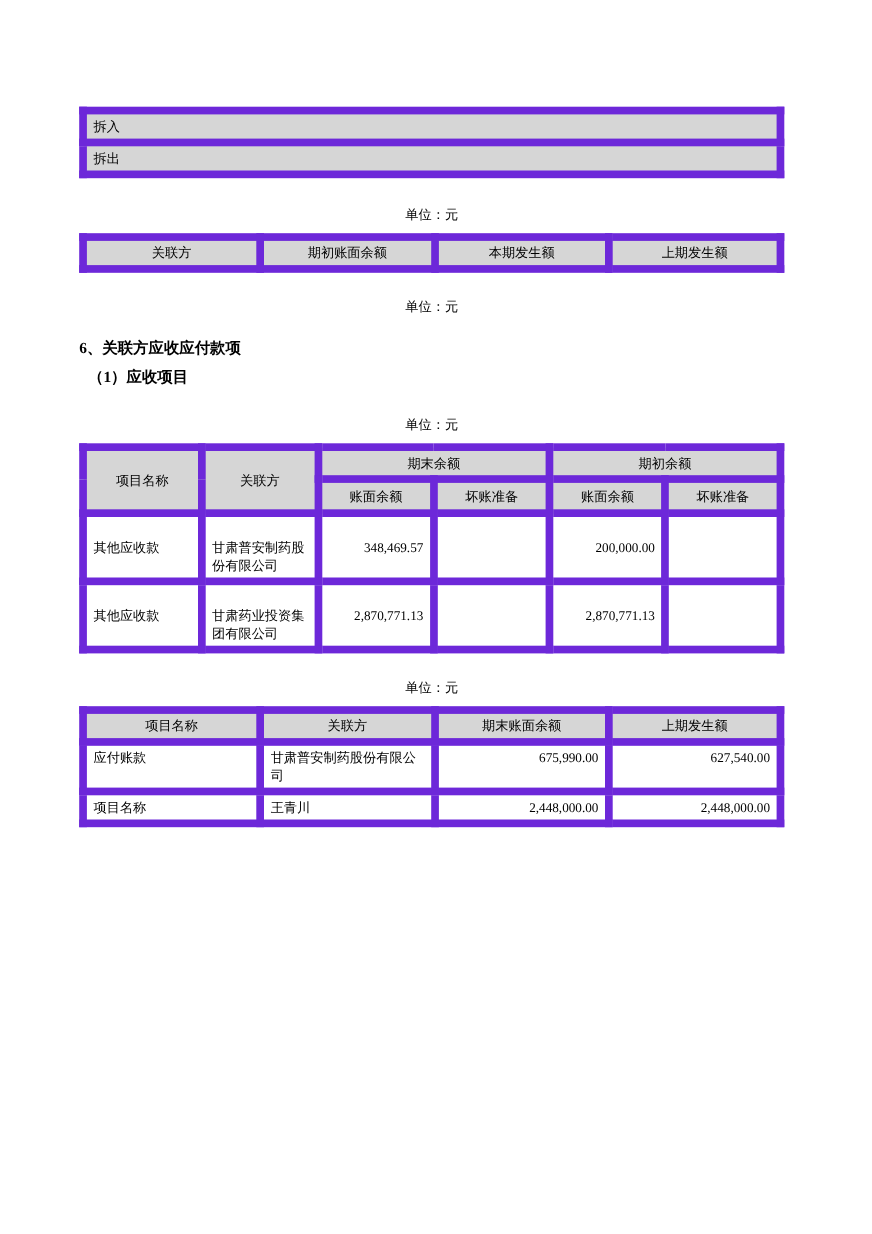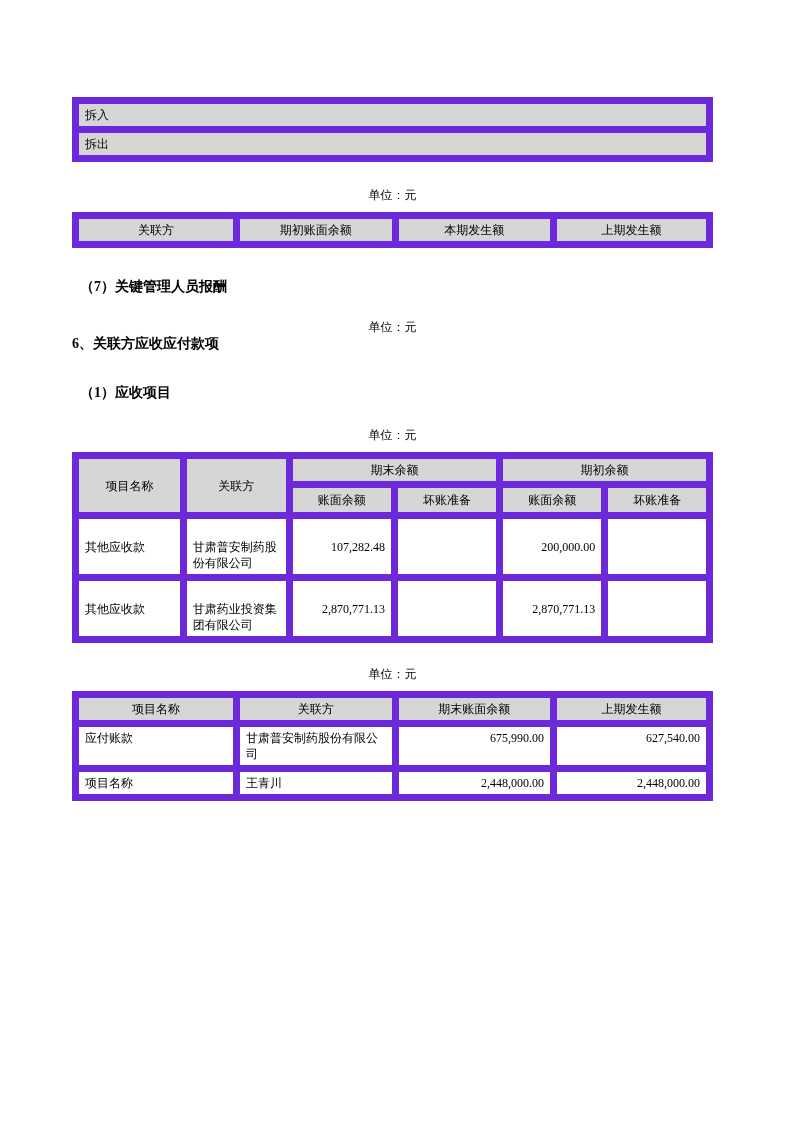--- a/index.html
+++ b/index.html
@@ -31,22 +31,22 @@
   .heading.no-indent { padding-left:0; }
   .unit { font-size:12px; text-align:center; line-height:15px; }
 
   .mt-interbank { margin-top:0; }
   .mt-h6 { margin-top:28px; }
   .mt-unit1 { margin-top:26px; }
   .mt-table { margin-top:9px; }
   .mt-h7 { margin-top:30px; }
   .mt-unit2 { margin-top:24px; }
   .mt-h8 { margin-top:30px; }
-  .mt-h6main { }
-  .mt-h1recv { margin-top:31px; }
+  .mt-h6main { margin-top:22px; }
+  .mt-h1recv { margin-top:8px; }
   .mt-unit3 { margin-top:26px; }
   .mt-h2pay { margin-top:26px; }
   .mt-unit4 { margin-top:24px; }
 
   .comp-tbl td { height:24px; }
   .recv-tbl .hdr { height:23px; }
   .recv-tbl .hdr2 td { height:31px; }
   .recv-tbl .data-row td { height:52px; padding-top:20px; }
   .pay-tbl td { height:26px; }
   .transfer-tbl td { height:25px; }
@@ -80,21 +80,20 @@
       <tbody>
           <tr>
         <td class="hdr">关联方</td>
         <td class="hdr">期初账面余额</td>
         <td class="hdr">本期发生额</td>
         <td class="hdr">上期发生额</td>
       </tr>
     </tbody>
       </table>
 
-    <div class="heading mt-h7">（7）关键管理人员报酬</div>
     <div class="unit mt-unit2">单位：元</div>
 
 
 
     <div class="heading no-indent mt-h6main">6、关联方应收应付款项</div>
 
     <div class="heading mt-h1recv">（1）应收项目</div>
     <div class="unit mt-unit3">单位：元</div>
 
     <table class="tbl recv-tbl mt-table">
@@ -115,21 +114,21 @@
       </tr>
       <tr class="hdr2">
         <td class="hdr">账面余额</td>
         <td class="hdr">坏账准备</td>
         <td class="hdr">账面余额</td>
         <td class="hdr">坏账准备</td>
       </tr>
       <tr class="data-row">
         <td class="txt">其他应收款</td>
         <td class="txt">甘肃普安制药股份有限公司</td>
-        <td class="num">107,282.48</td>
+        <td class="num">348,469.57</td>
         <td class="num"></td>
         <td class="num">200,000.00</td>
         <td class="num"></td>
       </tr>
       <tr class="data-row">
         <td class="txt">其他应收款</td>
         <td class="txt">甘肃药业投资集团有限公司</td>
         <td class="num">2,870,771.13</td>
         <td class="num"></td>
         <td class="num">2,870,771.13</td>

